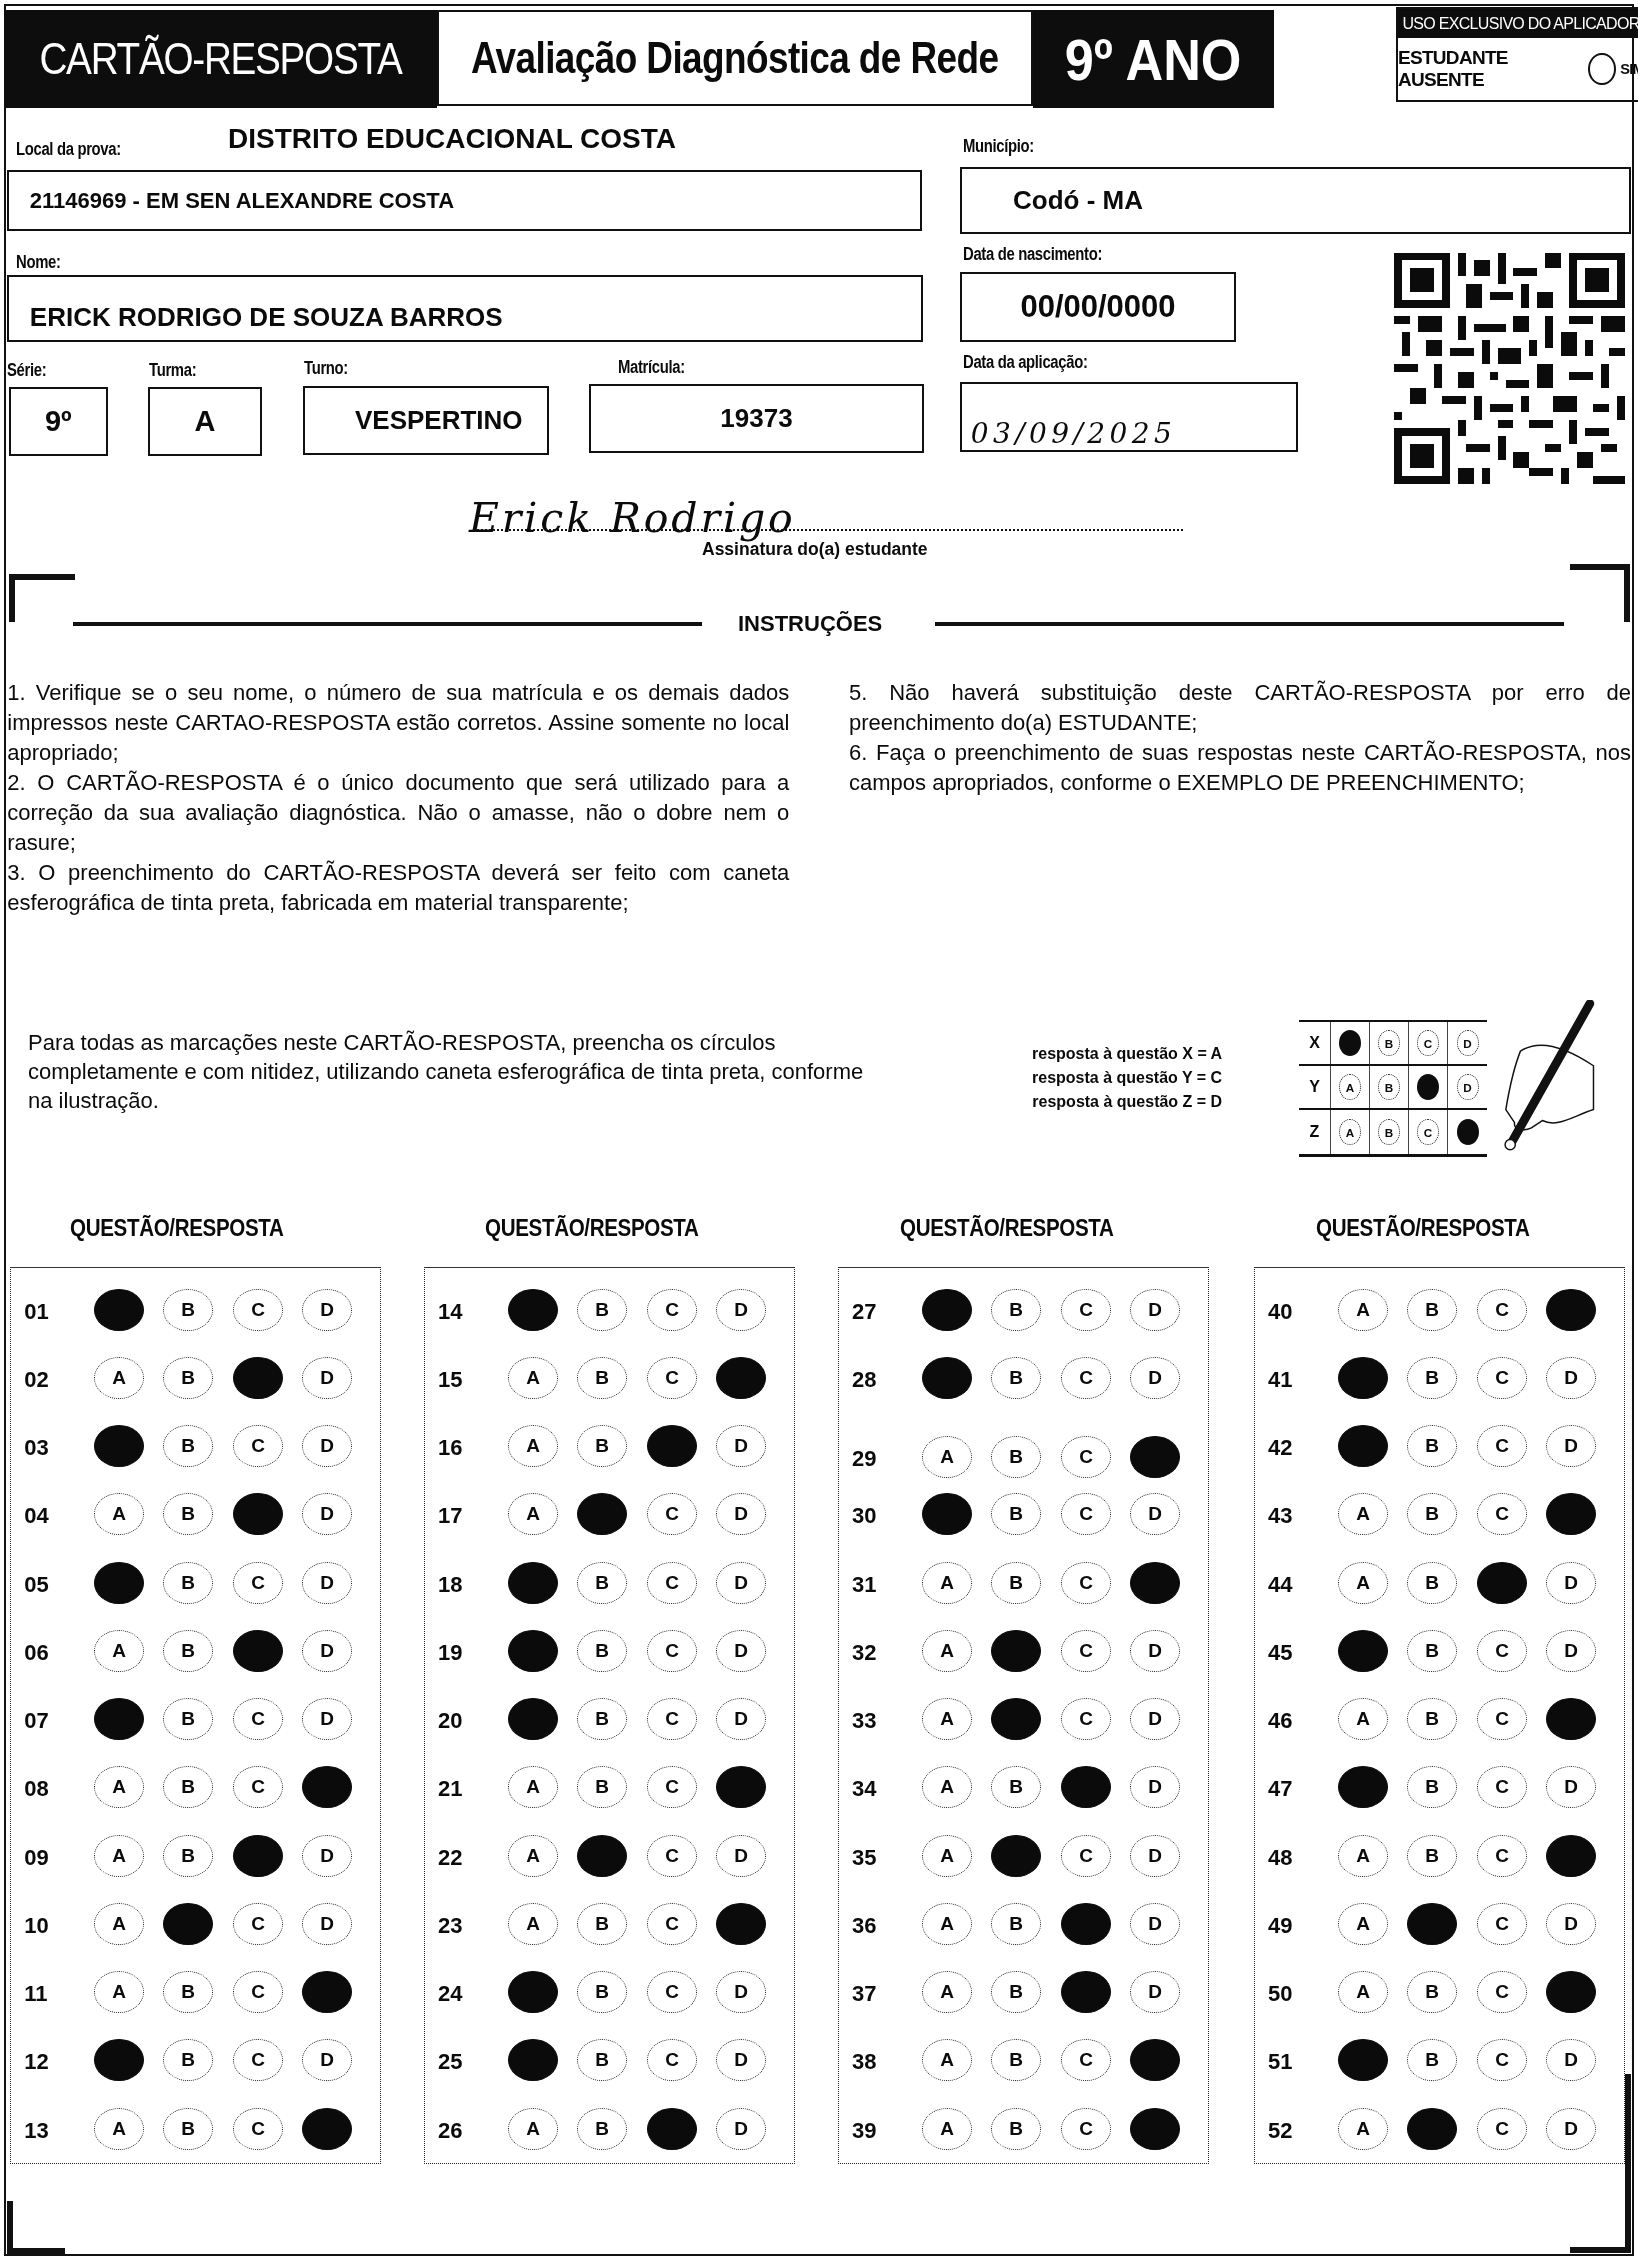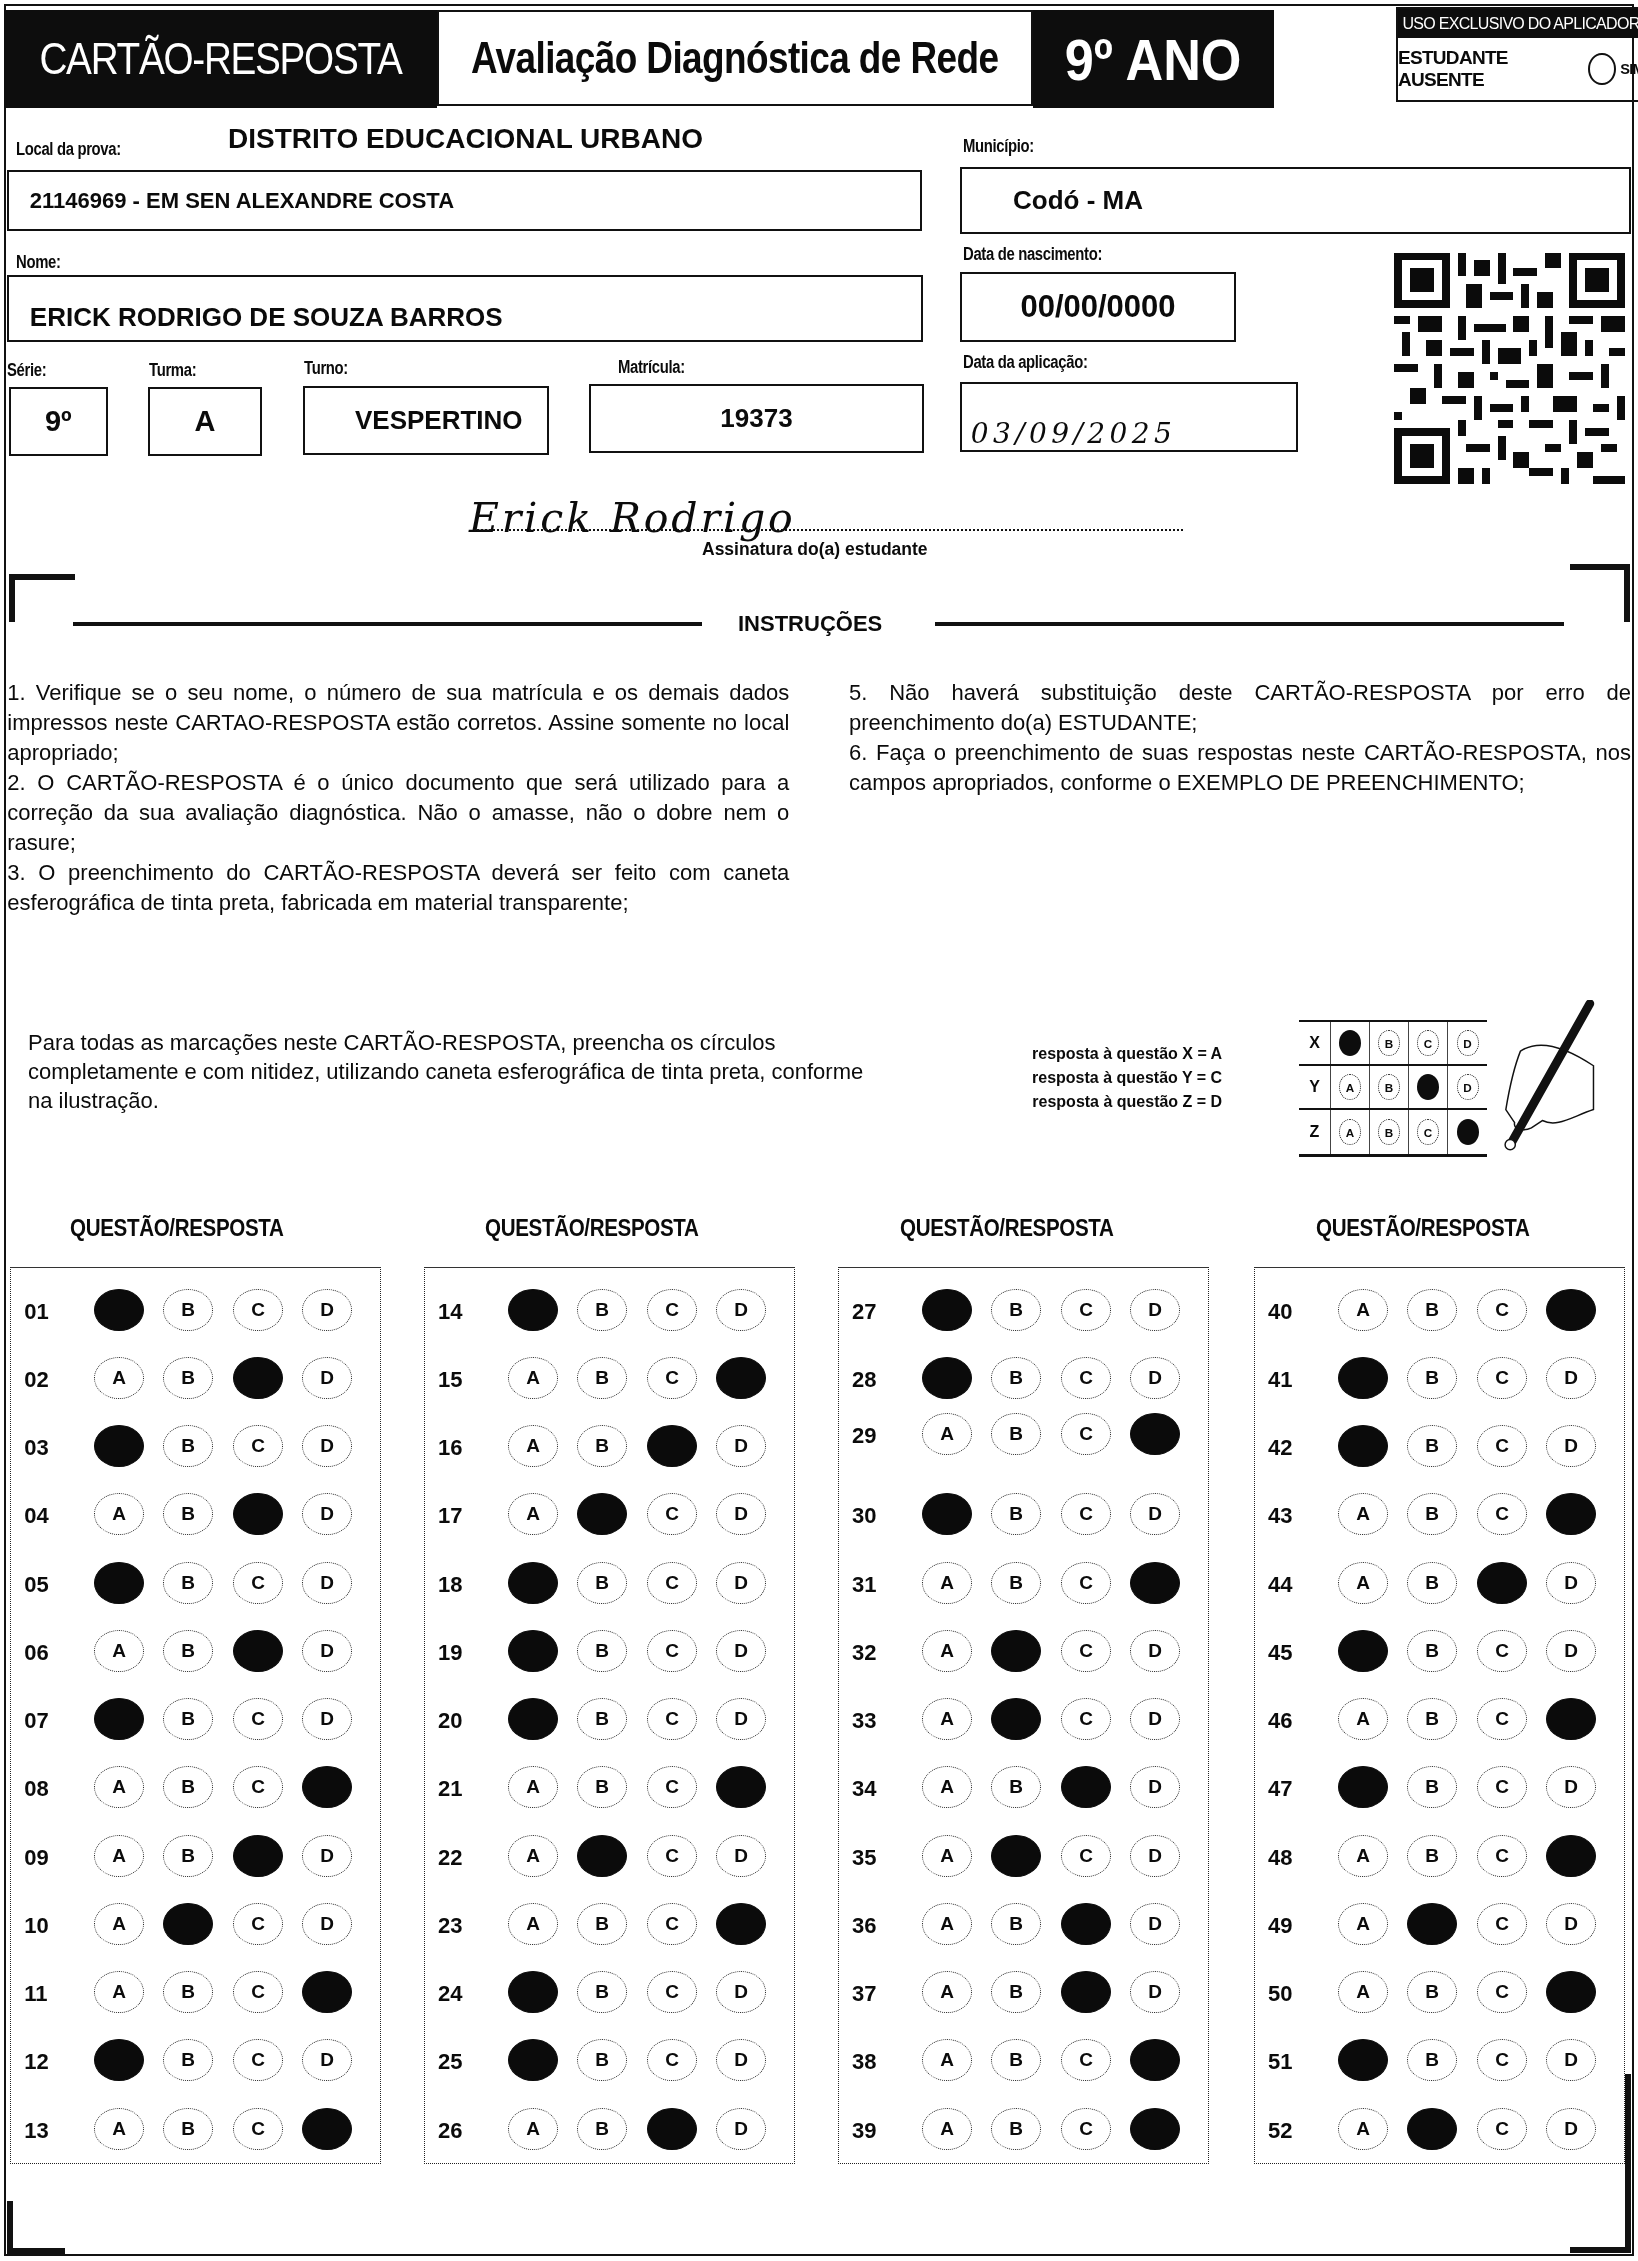--- a/index.html
+++ b/index.html
@@ -79,21 +79,21 @@
 <div class="aplicador">
   <div class="aplicador-top">USO EXCLUSIVO DO APLICADOR</div>
   <div class="aplicador-body">
     <span>ESTUDANTE AUSENTE</span>
     <span class="circ"></span>
     <span class="sim">SIM</span>
   </div>
 </div>
 
 <div class="lbl" style="left:16px; top:139px;"><span>Local da prova:</span></div>
-<div class="district">DISTRITO EDUCACIONAL URBANO</div>
+<div class="district">DISTRITO EDUCACIONAL COSTA</div>
 <div class="field" style="left:7.3px; top:170px; width:915px; height:61px; font-size:22px;">
     <span>21146969 - EM SEN ALEXANDRE COSTA</span>
   </div>
 
 <div class="lbl" style="left:963px; top:136px;"><span>Município:</span></div>
 <div class="field" style="left:960px; top:167px; width:671px; height:67px; padding-left:51px; font-size:26px;">
     <span>Codó - MA</span>
   </div>
 
 <div class="lbl" style="left:16px; top:252px;"><span>Nome:</span></div>
@@ -492,21 +492,21 @@
       <span class="bubble" style="left: 222px;">C</span>
       <span class="bubble" style="left: 291px;">D</span>
     </div>
     <div class="ans-row" style="top: 89px;">
       <span class="qnum">28</span>
       <span class="bubble filled" style="left: 83px;">A</span>
       <span class="bubble" style="left: 152px;">B</span>
       <span class="bubble" style="left: 222px;">C</span>
       <span class="bubble" style="left: 291px;">D</span>
     </div>
-    <div class="ans-row" style="top: 145px; text-align: right;">
+    <div class="ans-row" style="top: 168px; text-align: right;">
       <span class="qnum">29</span>
       <span class="bubble" style="left: 83px;">A</span>
       <span class="bubble" style="left: 152px;">B</span>
       <span class="bubble" style="left: 222px;">C</span>
       <span class="bubble filled" style="left: 291px;">D</span>
     </div>
     <div class="ans-row" style="top: 225px;">
       <span class="qnum">30</span>
       <span class="bubble filled" style="left: 83px;">A</span>
       <span class="bubble" style="left: 152px;">B</span>

